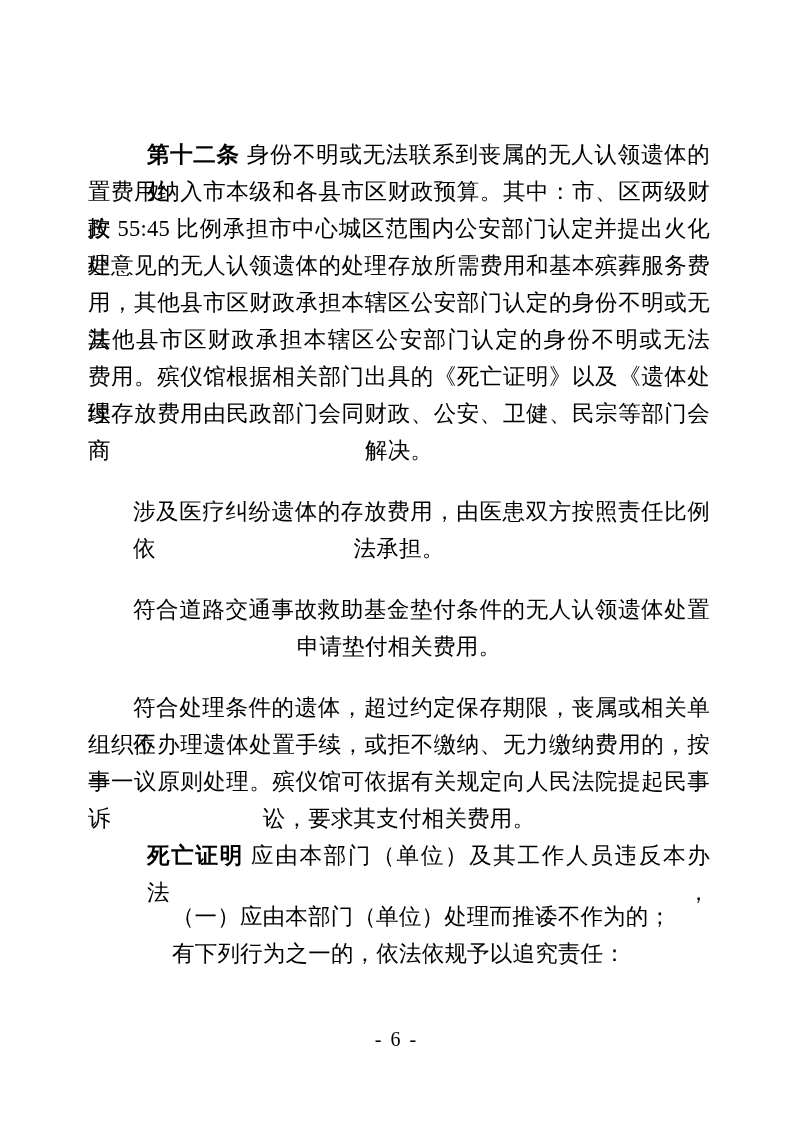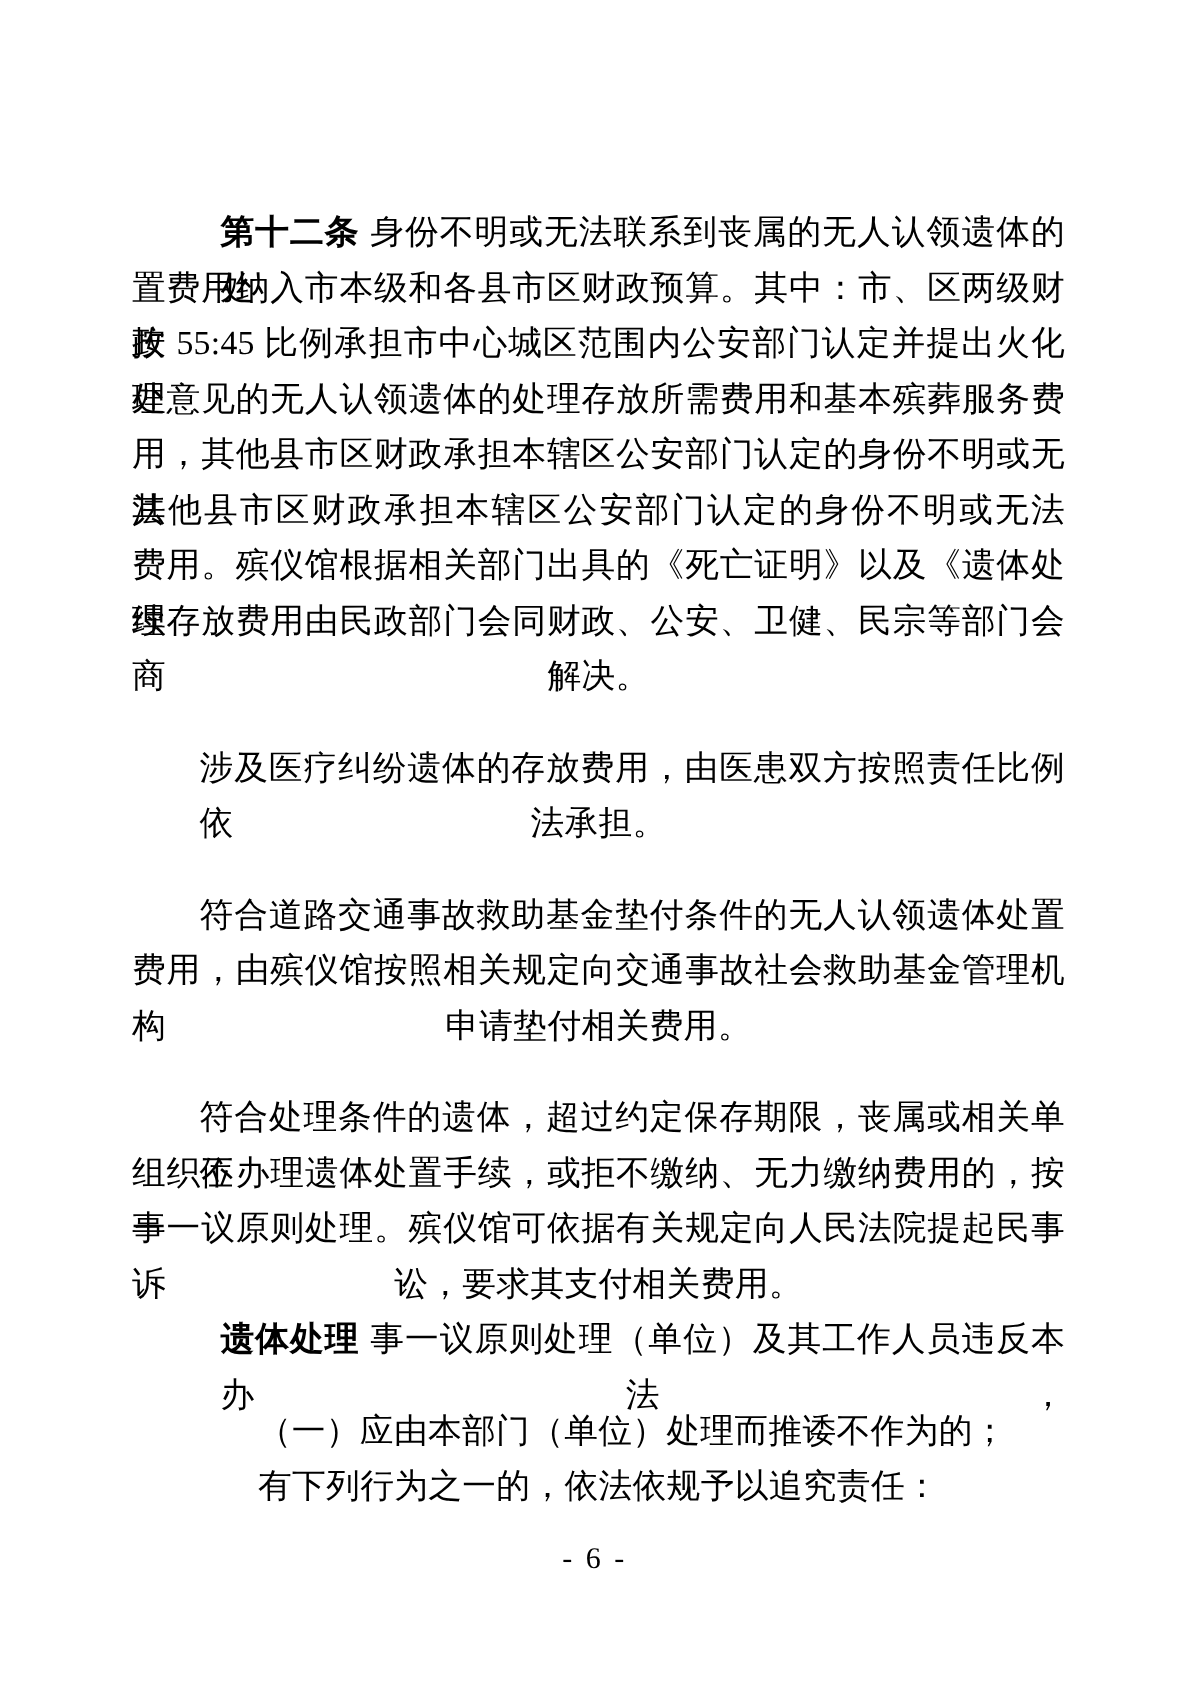--- a/index.html
+++ b/index.html
@@ -62,26 +62,25 @@
       <div class="line indent-none full"><span>按 55:45 比例承担市中心城区范围内公安部门认定并提出火化处</span></div>
       <div class="line indent-none full"><span>理意见的无人认领遗体的处理存放所需费用和基本殡葬服务费</span></div>
       <div class="line indent-none full"><span>用，其他县市区财政承担本辖区公安部门认定的身份不明或无法</span></div>
       <div class="line indent-none full"><span>其他县市区财政承担本辖区公安部门认定的身份不明或无法</span></div>
       <div class="line indent-none full"><span>费用。殡仪馆根据相关部门出具的《死亡证明》以及《遗体处理</span></div>
       <div class="line indent-none full"><span>续存放费用由民政部门会同财政、公安、卫健、民宗等部门会商</span></div>
       <div class="line indent-none"><span>解决。</span></div>
       <div class="line indent-paragraph full"><span>涉及医疗纠纷遗体的存放费用，由医患双方按照责任比例依</span></div>
       <div class="line indent-none"><span>法承担。</span></div>
       <div class="line indent-paragraph full"><span>符合道路交通事故救助基金垫付条件的无人认领遗体处置</span></div>
-      <div class="line indent-none full"><span>费用，由殡仪馆按照相关规定向交通事故社会救助基金管理机构</span></div>
       <div class="line indent-none"><span>申请垫付相关费用。</span></div>
       <div class="line indent-paragraph full"><span>符合处理条件的遗体，超过约定保存期限，丧属或相关单位</span></div>
       <div class="line indent-none full"><span>组织不办理遗体处置手续，或拒不缴纳、无力缴纳费用的，按一</span></div>
       <div class="line indent-none full"><span>事一议原则处理。殡仪馆可依据有关规定向人民法院提起民事诉</span></div>
       <div class="line indent-none"><span>讼，要求其支付相关费用。</span></div>
-      <div class="line indent-article full"><span class="article-term">遗体处理</span><span>事一议原则处理（单位）及其工作人员违反本办法，</span></div>
+      <div class="line indent-article full"><span class="article-term">死亡证明</span><span>应由本部门（单位）及其工作人员违反本办法，</span></div>
       <div class="line indent-paragraph"><span>（一）应由本部门（单位）处理而推诿不作为的；</span></div>
       <div class="line indent-none"><span>有下列行为之一的，依法依规予以追究责任：</span></div>
     </div>
   <div class="footer">
     <span>- 6 -</span>
   </div>
 </div>
 
 </body></html>

